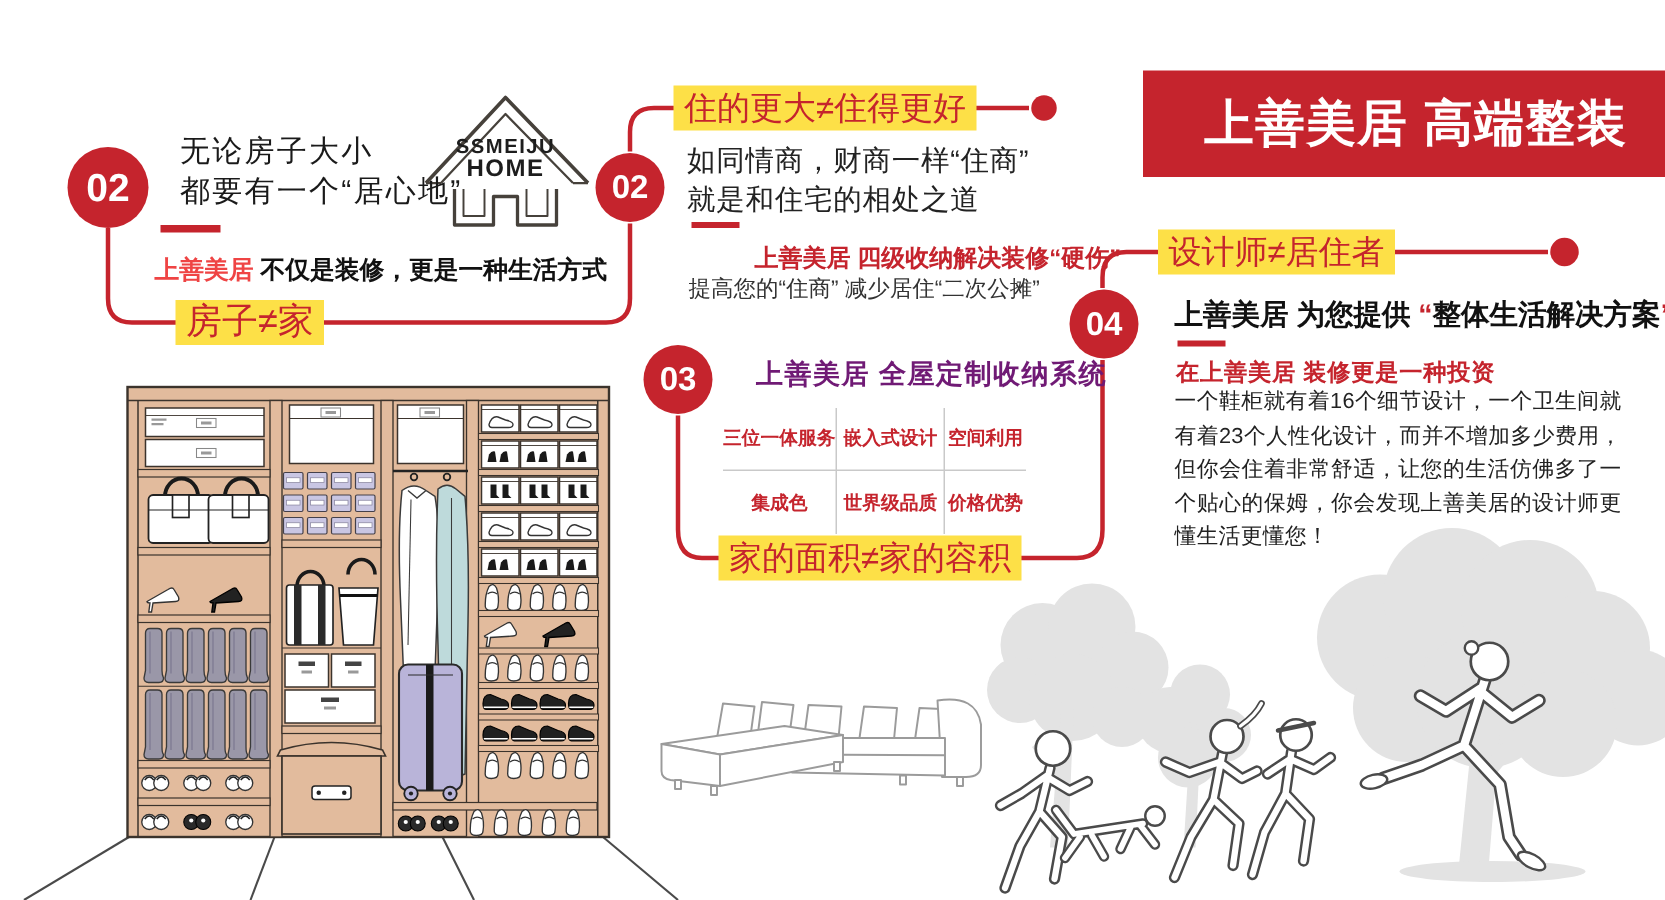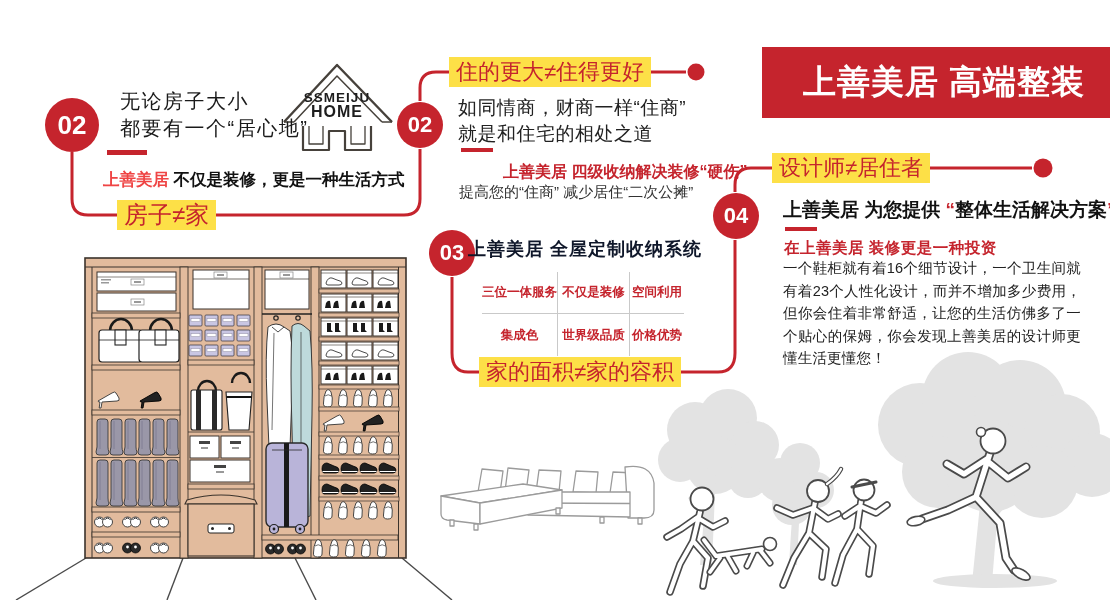--- a/index.html
+++ b/index.html
@@ -28,21 +28,21 @@
   .s1-dash{left:107px;top:150px;width:40px;height:5px;}
   .s1-slogan{left:103px;top:169px;font-size:16.5px;font-weight:bold;white-space:nowrap;}
   .s1-slogan .red{color:#ef4444;}
   .s1-slogan .blk{color:#111;}
   
   .s2-body{left:458px;top:95px;font-size:19px;line-height:26px;color:#222;letter-spacing:.5px;white-space:nowrap;}
   .s2-dash{left:461px;top:148px;width:32px;height:4px;}
   .s2-red{left:463px;top:162px;font-size:16px;font-weight:bold;color:#c5242d;white-space:nowrap;margin-left:40px;}
   .s2-sub{left:459px;top:183px;font-size:15px;color:#333;white-space:nowrap;}
   
-  .s3-title{left:468px;top:237px;font-size:18px;font-weight:bold;color:#0f172a;letter-spacing:1px;white-space:nowrap;}
+  .s3-title{left:504px;top:237px;font-size:18px;font-weight:bold;color:#701a75;letter-spacing:1px;white-space:nowrap;}
   .s3-table{left:482px;top:272px;display:grid;grid-template-columns:76px 72px 54px;grid-auto-rows:42px;}
   .s3-table .cell{display:flex;align-items:center;justify-content:center;color:#c5242d;font-size:12.5px;font-weight:bold;white-space:nowrap;}
   .s3-table .cell.vline{border-right:1px solid #c9c9c9;}
   .s3-table .cell.hline{border-bottom:1px solid #c9c9c9;}
   
   .s4-bold{left:783px;top:197px;font-size:19px;font-weight:bold;color:#111;white-space:nowrap;}
   .s4-bold .rq{color:#c5242d;}
   .s4-dash{left:785px;top:227px;width:32px;height:4px;}
   .s4-red{left:784px;top:238px;font-size:15.5px;font-weight:bold;color:#c5242d;letter-spacing:.5px;white-space:nowrap;}
   .s4-para{left:783px;top:257px;width:298px;font-size:14.5px;line-height:22.5px;color:#222;letter-spacing:.2px;text-align:justify;}
@@ -431,21 +431,21 @@
     <div>如同情商，财商一样“住商”</div>
     <div>就是和住宅的相处之道</div>
   </div>
   <div class="abs dash s2-dash"></div>
   <div class="abs s2-red">上善美居 四级收纳解决装修“硬伤”</div>
   <div class="abs s2-sub">提高您的“住商” 减少居住“二次公摊”</div>
 
   <div class="abs s3-title">上善美居 全屋定制收纳系统</div>
   <div class="abs s3-table">
     <div class="cell vline hline">三位一体服务</div>
-    <div class="cell vline hline">不仅是装修</div>
+    <div class="cell vline hline">嵌入式设计</div>
     <div class="cell hline">空间利用</div>
     <div class="cell vline">集成色</div>
     <div class="cell vline">世界级品质</div>
     <div class="cell">价格优势</div>
   </div>
   <div class="abs kw kw3">家的面积≠家的容积</div>
 
   <div class="abs kw kw4">设计师≠居住者</div>
   <div class="abs s4-bold">
     <span>上善美居 为您提供 </span><span class="rq">“</span><span>整体生活解决方案</span><span class="rq">”</span>

